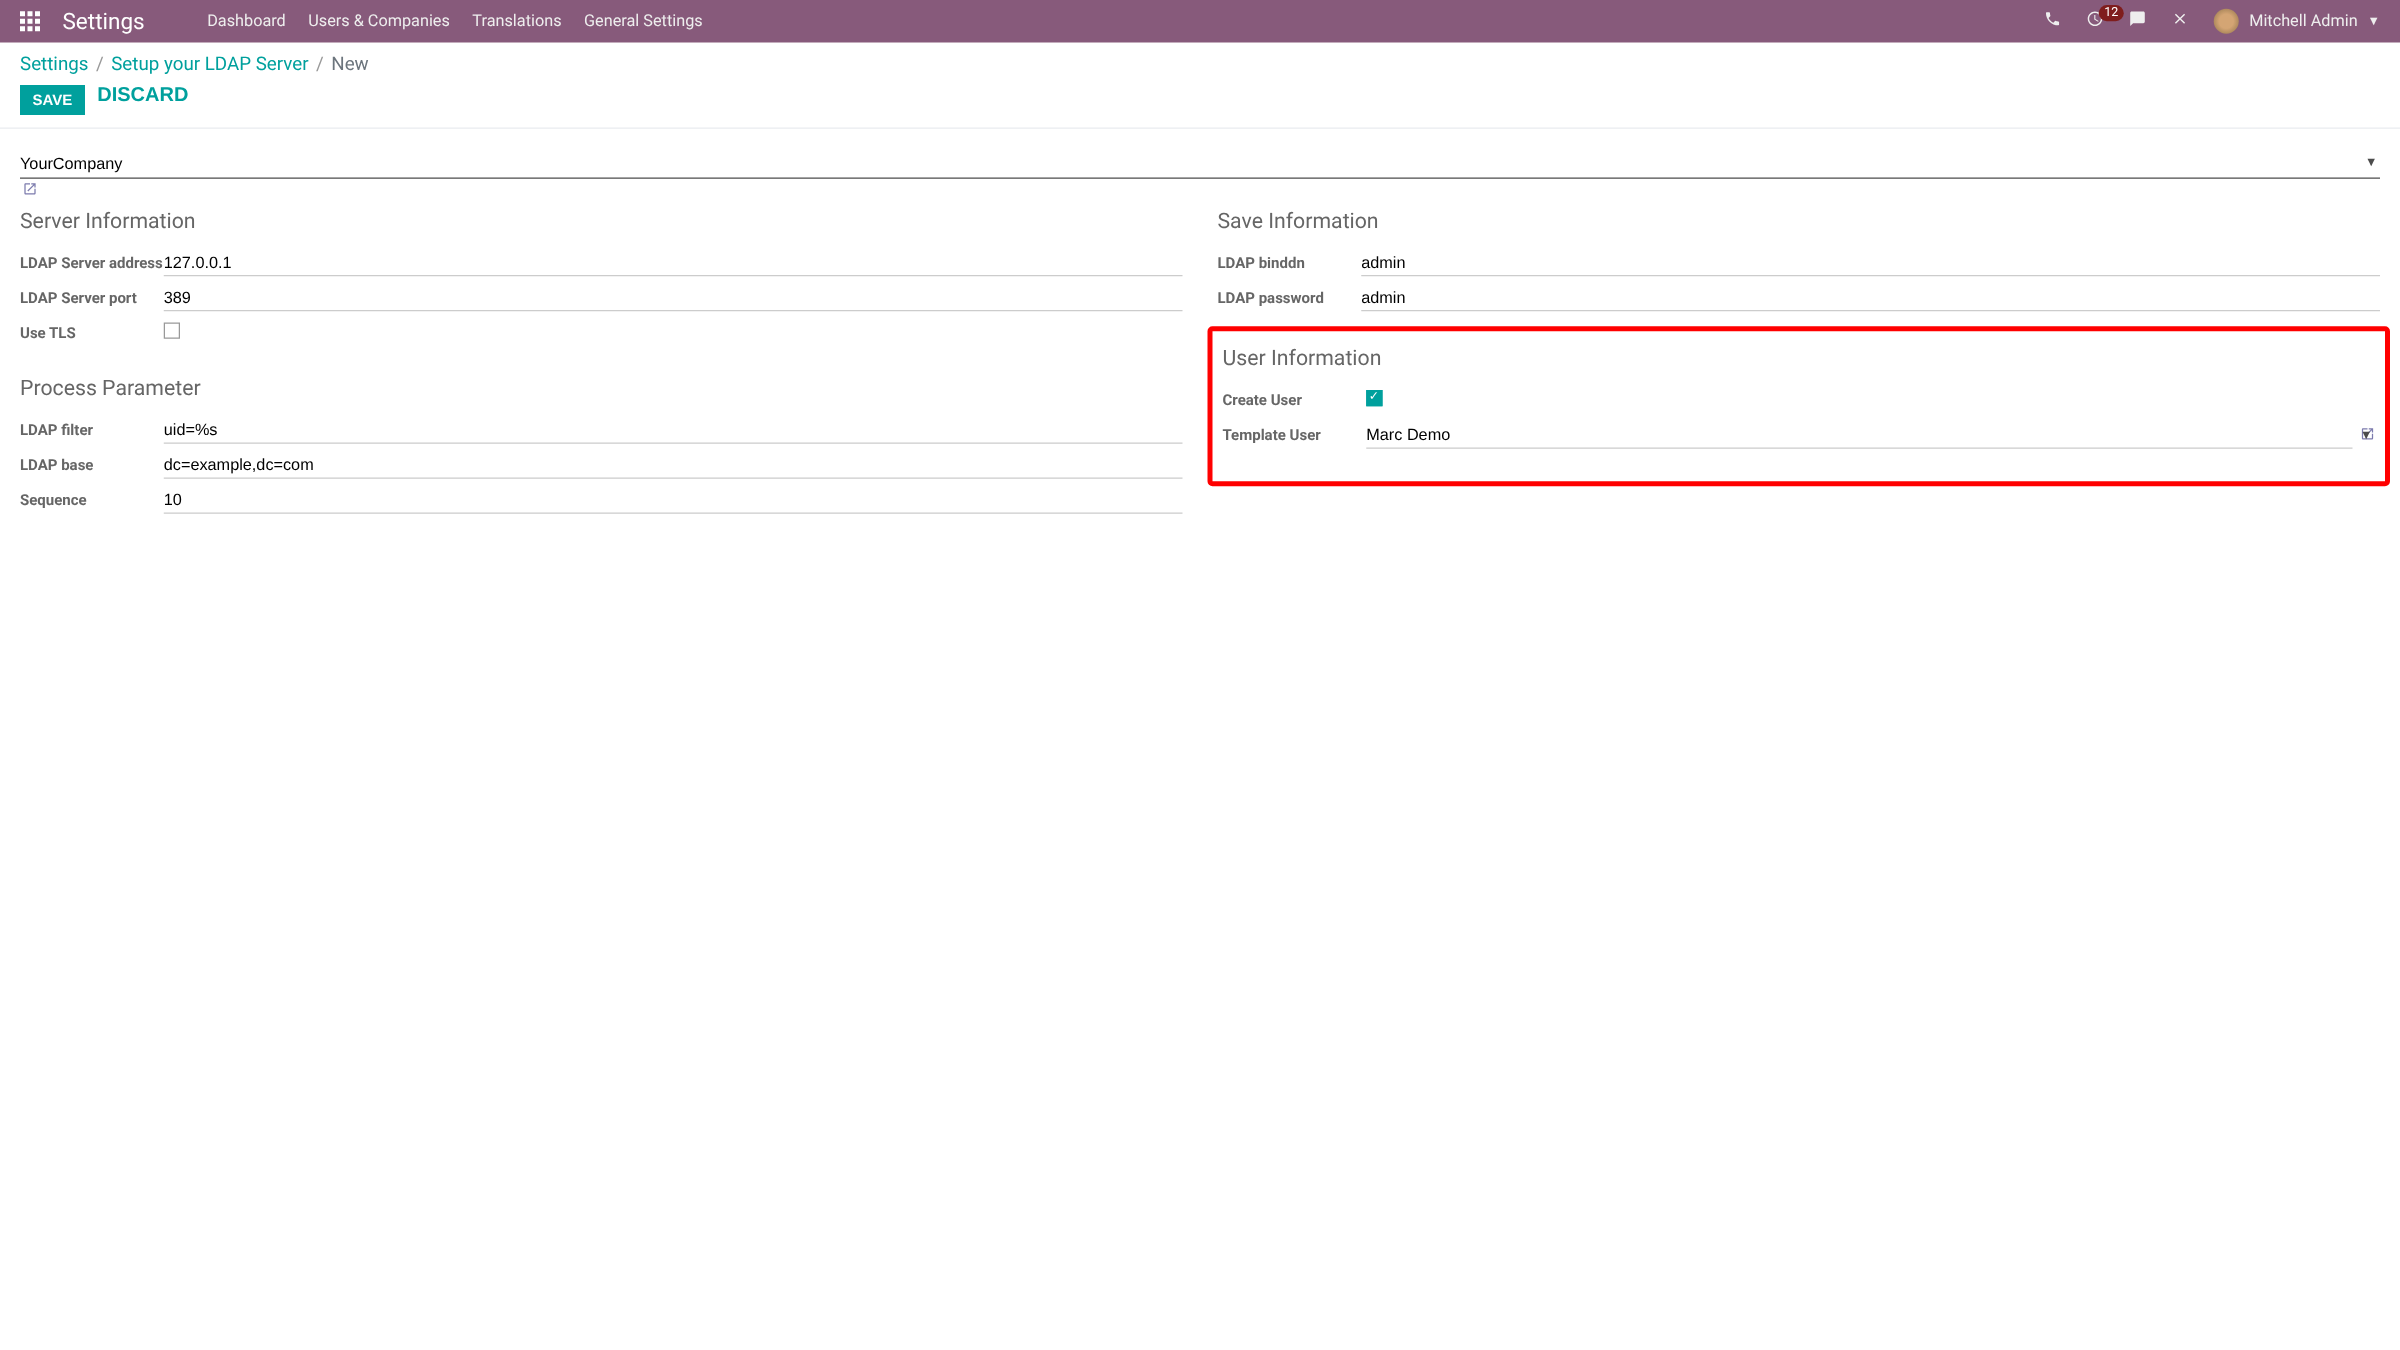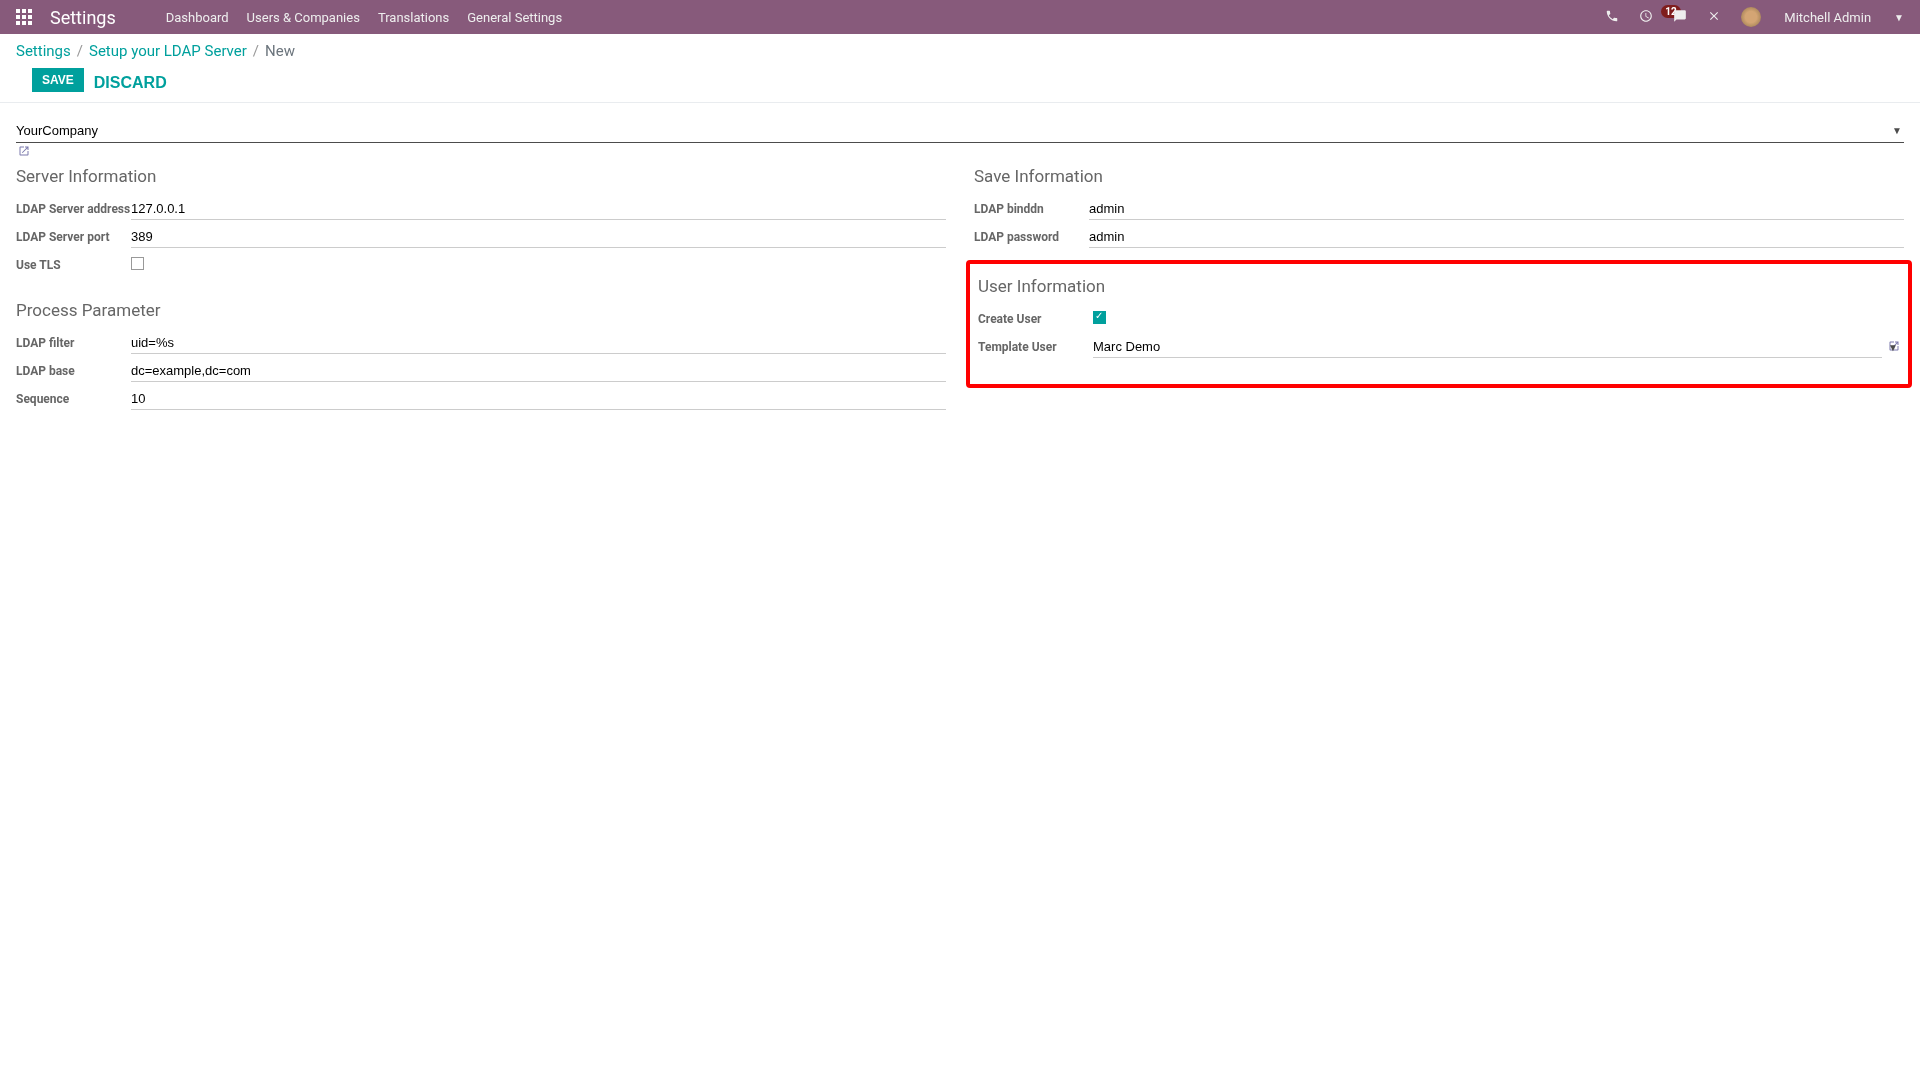--- a/index.html
+++ b/index.html
@@ -6,30 +6,30 @@
 body { font-family: -apple-system, BlinkMacSystemFont, "Segoe UI", Roboto, "Helvetica Neue", Arial, sans-serif; font-size: 13px; color: #4c4c4c; background: #fff; }
 .navbar { background: #875a7b; height: 34px; display: flex; align-items: center; padding: 0 16px; color: #fff; }
 .navbar-left { display: flex; align-items: center; gap: 18px; }
 .apps-icon { display: grid; grid-template-columns: repeat(3, 4px); grid-template-rows: repeat(3, 4px); gap: 2px; cursor: pointer; }
 .apps-icon span { background: #fff; width: 4px; height: 4px; }
 .app-title { font-size: 18px; color: #fff; font-weight: 400; }
 .nav-menu { display: flex; gap: 18px; margin-left: 32px; }
 .nav-menu a { color: #eee; font-size: 13px; text-decoration: none; cursor: pointer; }
 .navbar-right { margin-left: auto; display: flex; align-items: center; gap: 20px; }
 .nav-icon { color: #eee; cursor: pointer; font-size: 14px; position: relative; }
-.badge { background: #7f1d1d; color: #fff; font-size: 10px; padding: 1px 4px; border-radius: 8px; position: absolute; top: -4px; left: 22px; font-weight: bold; }
-.user-menu { display: flex; align-items: center; gap: 23px; color: #eee; font-size: 13px; cursor: pointer; }
+.badge { background: #7f1d1d; color: #fff; font-size: 10px; padding: 1px 4px; border-radius: 8px; position: absolute; top: -4px; left: 10px; font-weight: normal; }
+.user-menu { display: flex; align-items: center; gap: 8px; color: #eee; font-size: 13px; cursor: pointer; }
 .avatar { width: 20px; height: 20px; border-radius: 50%; background: radial-gradient(circle, #d4a574 40%, #8b6f47 100%); }
 .caret { font-size: 10px; }
 .control-panel { padding: 8px 16px 10px 16px; border-bottom: 1px solid #e9ecef; }
 .breadcrumb { display: flex; align-items: center; gap: 6px; font-size: 15px; margin-bottom: 8px; }
 .breadcrumb a { color: #00a09d; text-decoration: none; cursor: pointer; }
 .breadcrumb .sep { color: #999; }
 .breadcrumb .current { color: #6c757d; }
-.cp-buttons { display: flex; gap: 10px; align-items: flex-end; margin-left: 16px; }
+.cp-buttons { display: flex; gap: 10px; align-items: flex-start; }
 .btn-primary { background: #00a09d; color: #fff; border: none; padding: 5px 10px; font-size: 12px; font-weight: bold; cursor: pointer; text-transform: uppercase; }
 .btn-link { background: none; border: none; color: #00a09d; font-size: 16px; font-weight: bold; cursor: pointer; text-transform: uppercase; }
 .form-sheet { padding: 16px 16px 40px 16px; max-width: 100%; }
 .company-row { margin-bottom: 4px; }
 .company-input { width: 100%; border: none; border-bottom: 1px solid #4c4c4c; padding: 4px 0; font-size: 13px; background: transparent; position: relative; }
 .company-wrapper { position: relative; }
 .company-caret { position: absolute; right: 2px; top: 6px; font-size: 10px; color: #4c4c4c; pointer-events: none; }
 .ext-link { color: #7c7bad; font-size: 13px; cursor: pointer; display: inline-block; padding: 2px; }
 .form-columns { display: flex; gap: 28px; margin-top: 0; }
 .form-col { flex: 1; }

